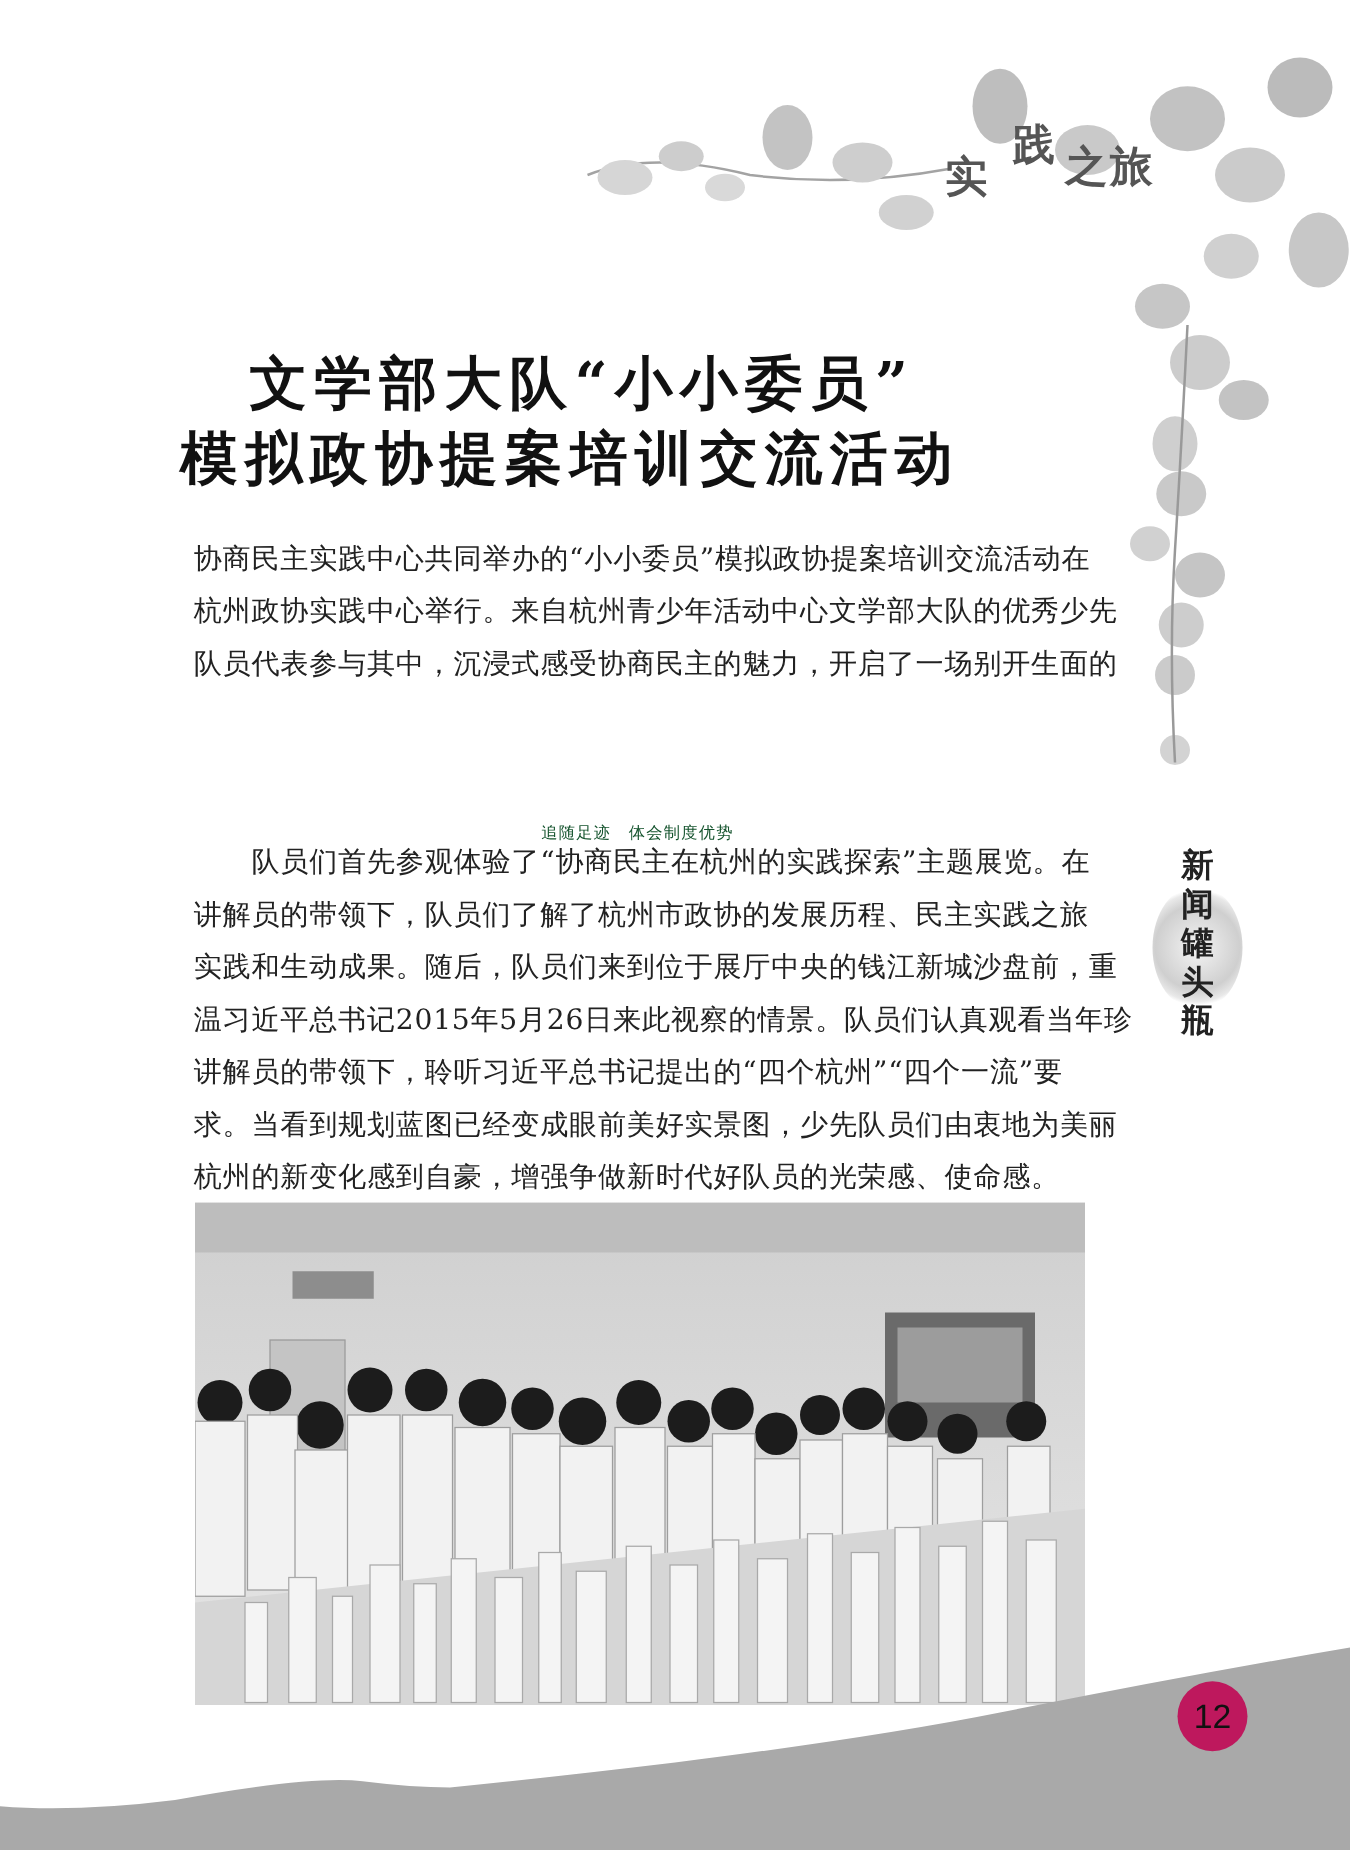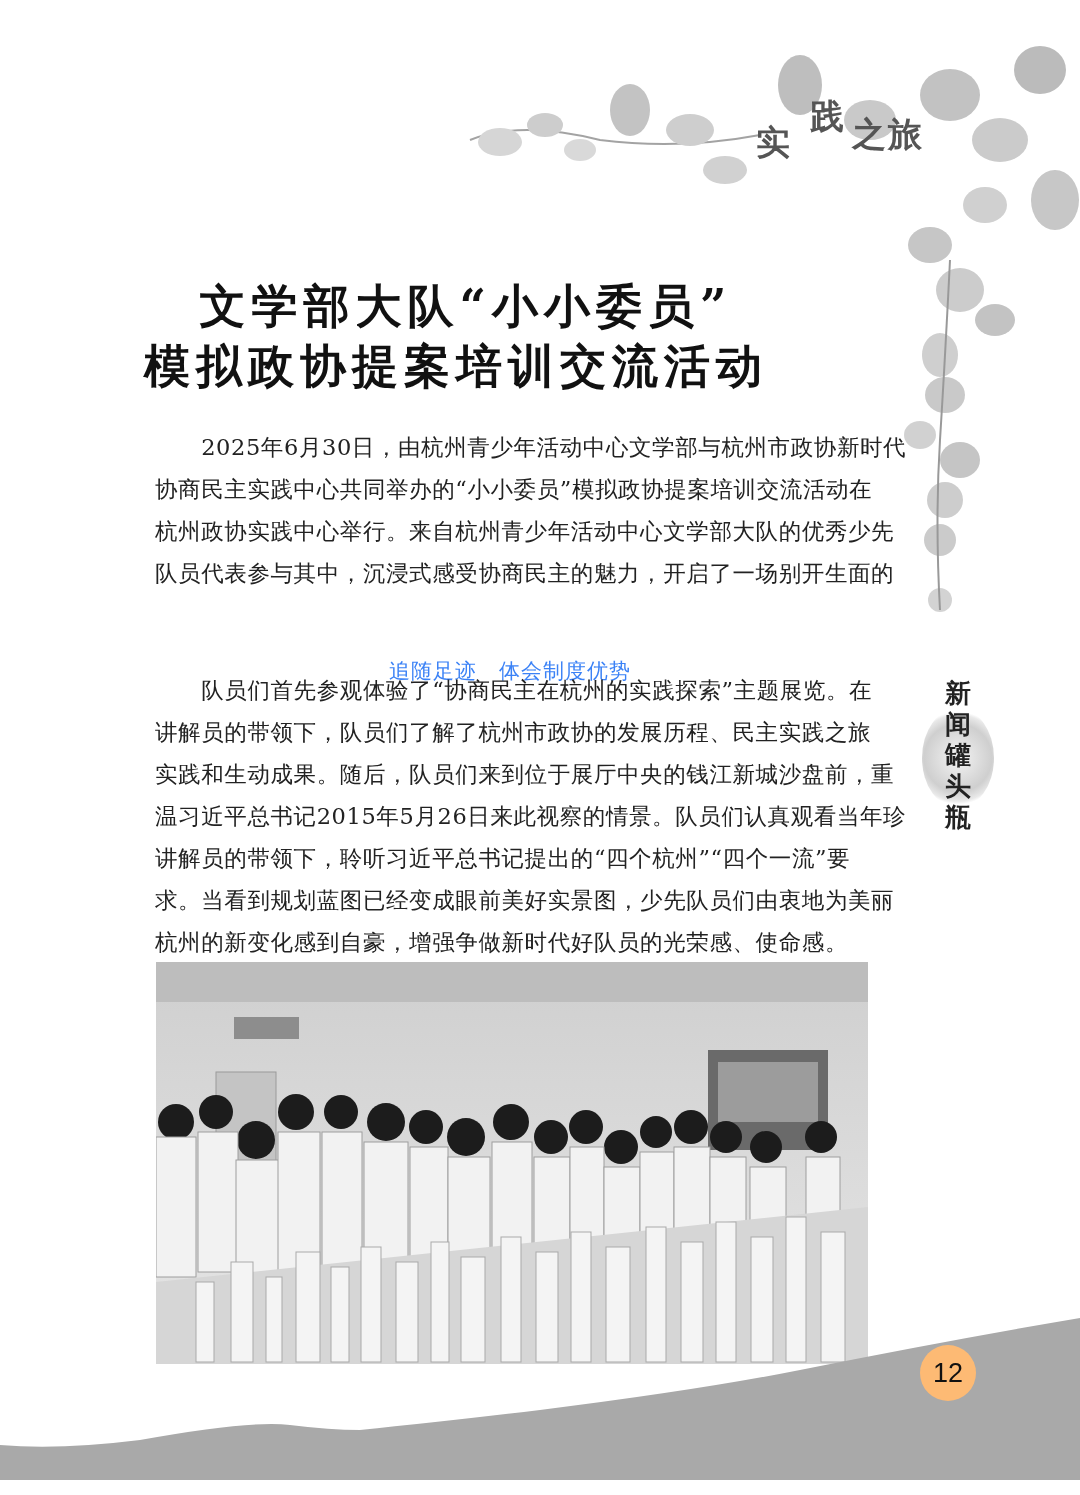--- a/index.html
+++ b/index.html
@@ -15,36 +15,36 @@
   .ch1{left:4px;top:30px;} .ch2{left:58px;top:4px;} .ch3{left:100px;top:22px;} .ch4{left:136px;top:22px;}
   
   .title{position:absolute;left:0;width:932px;text-align:center;font-weight:bold;
         font-size:46px;letter-spacing:6px;color:#111;font-family:"DejaVu Serif","Liberation Serif",serif;}
   .title.t1{top:276px;} .title.t2{top:336px;left:-10px;}
   
   .para{position:absolute;left:155px;width:710px;font-size:22.5px;line-height:42px;
         text-align:justify;color:#222;letter-spacing:0.6px;}
   .para .ln{display:block;white-space:nowrap;height:42px;}
   .intro{top:426px;}
-  .sec-title{position:absolute;left:0;width:1020px;text-align:center;top:657px;font-size:21px;
-        font-family:Liberation Mono, monospace;color:#3b82f6;letter-spacing:1px;}
+  .sec-title{position:absolute;left:0;width:1020px;text-align:center;top:657px;font-size:13px;
+        font-family:Liberation Mono, monospace;color:#14532d;letter-spacing:1px;}
   .sec-body{top:669px;}
   
   .side-label{position:absolute;left:918px;top:678px;width:80px;height:160px;}
   .side-label .bg{position:absolute;left:4px;top:30px;width:72px;height:100px;border-radius:50%;
         background:radial-gradient(circle,#f4f4f4 0%,#cfcfcf 55%,#e9e9e9 70%,rgba(255,255,255,0) 75%);}
   .side-label .chars{position:absolute;left:16px;top:0;width:48px;text-align:center;
         font-family:"DejaVu Sans","Liberation Sans",sans-serif;font-weight:bold;font-size:26px;
         line-height:31px;color:#222;}
   
   .photo{position:absolute;left:156px;top:962px;width:712px;height:402px;overflow:hidden;background:#d8d8d8;}
   
   .wave{position:absolute;left:0;top:1300px;width:1080px;height:195px;}
-  .pagenum{position:absolute;left:920px;top:1345px;width:56px;height:56px;border-radius:50%;
-        background:#fdba74;text-align:center;line-height:56px;font-size:27px;color:#111;
+  .pagenum{position:absolute;left:942px;top:1345px;width:56px;height:56px;border-radius:50%;
+        background:#be185d;text-align:center;line-height:56px;font-size:27px;color:#111;
         font-family:"Liberation Sans","DejaVu Sans",sans-serif;}
 </style>
 </head>
 <body>
 
 <div class="page">
 
   <svg class="vine" viewBox="0 0 1080 640">
     <g fill="#c2c2c2" stroke="none" opacity="0.9">
       <path d="M470 140 Q520 120 600 140 Q680 150 760 135" stroke="#9a9a9a" stroke-width="2" fill="none"></path>
@@ -79,21 +79,20 @@
     <span class="ch1">实</span>
     <span class="ch2">践</span>
     <span class="ch3">之</span>
     <span class="ch4">旅</span>
   </div>
 
   <div class="title t1">文学部大队“小小委员”</div>
   <div class="title t2">模拟政协提案培训交流活动</div>
 
   <div class="para intro">
-    <span class="ln">　　2025年6月30日，由杭州青少年活动中心文学部与杭州市政协新时代</span>
     <span class="ln">协商民主实践中心共同举办的“小小委员”模拟政协提案培训交流活动在</span>
     <span class="ln">杭州政协实践中心举行。来自杭州青少年活动中心文学部大队的优秀少先</span>
     <span class="ln">队员代表参与其中，沉浸式感受协商民主的魅力，开启了一场别开生面的</span>
   </div>
 
   <div class="sec-title">追随足迹　体会制度优势</div>
 
   <div class="para sec-body">
     <span class="ln">　　队员们首先参观体验了“协商民主在杭州的实践探索”主题展览。在</span>
     <span class="ln">讲解员的带领下，队员们了解了杭州市政协的发展历程、民主实践之旅</span>

